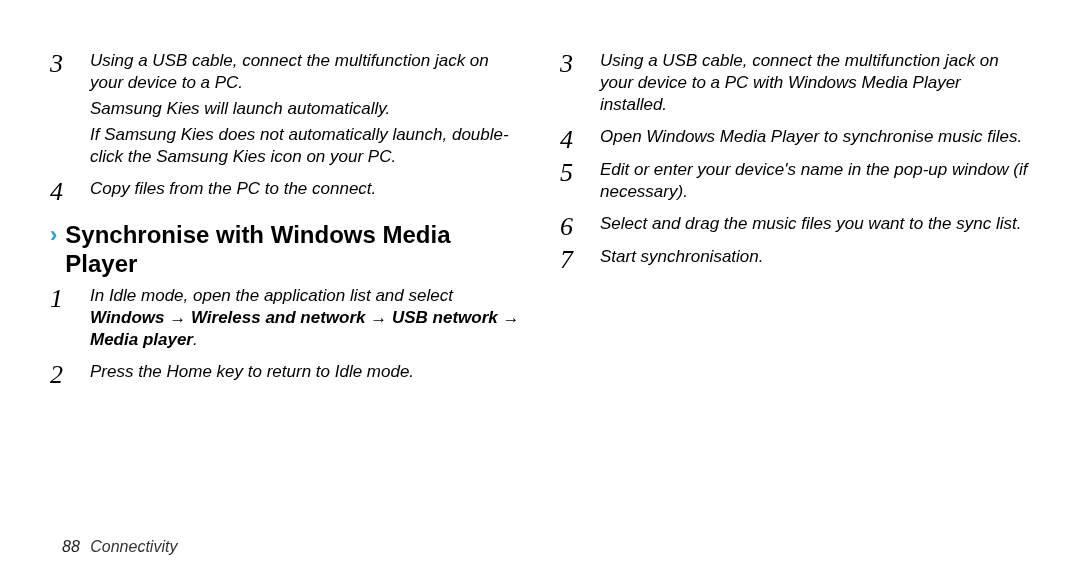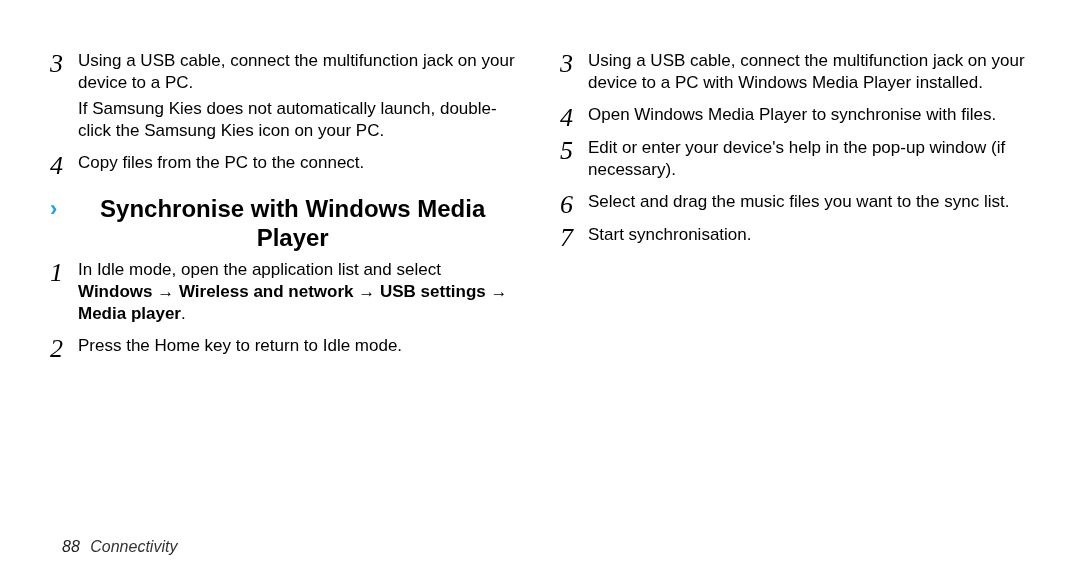--- a/index.html
+++ b/index.html
@@ -40,40 +40,40 @@
     line-height: 1;
     width: 28px;
     flex-shrink: 0;
     text-align: left;
     padding-top: 1px;
   }
   .step-body {
     flex: 1;
   }
   .step-body p {
-    margin: 0 0 4px 0;
+    margin: 0 0 4px 12px;
+    font-style: italic;
   }
   .section-heading {
     display: flex;
     align-items: flex-start;
     font-weight: bold;
     font-size: 24px;
     line-height: 1.2;
     margin: 16px 0 6px 0;
   }
   .chevron {
     color: #1ea0e6;
     font-size: 22px;
     margin-right: 8px;
     line-height: 1.3;
     flex-shrink: 0;
   }
   .heading-text {
     flex: 1;
-    text-align: center;
   }
   .intro {
     margin: 0 0 8px 0;
   }
   .bold {
     font-weight: bold;
   }
   .footer {
     position: absolute;
     left: 62px;
@@ -93,20 +93,21 @@
 
 <div class="page">
   <div class="columns">
 
     <div class="col">
 
       <div class="step">
         <div class="step-num">3</div>
         <div class="step-body">
           <p>Using a USB cable, connect the multifunction jack on your device to a PC.</p>
+          <p>Samsung Kies will launch automatically.</p>
           <p>If Samsung Kies does not automatically launch, double-click the Samsung Kies icon on your PC.</p>
         </div>
       </div>
 
       <div class="step">
         <div class="step-num">4</div>
         <div class="step-body">
           <p>Copy files from the PC to the connect.</p>
         </div>
       </div>
@@ -114,21 +115,21 @@
       <div class="section-heading">
         <span class="chevron">›</span>
         <span class="heading-text">Synchronise with Windows Media Player</span>
       </div>
 
 
       <div class="step">
         <div class="step-num">1</div>
         <div class="step-body">
           <p>
-            <span>In Idle mode, open the application list and select </span><span class="bold">Windows</span><span> → </span><span class="bold">Wireless and network</span><span> → </span><span class="bold">USB settings</span><span> → </span><span class="bold">Media player</span><span>.</span>
+            <span>In Idle mode, open the application list and select </span><span class="bold">Windows</span><span> → </span><span class="bold">Wireless and network</span><span> → </span><span class="bold">USB network</span><span> → </span><span class="bold">Media player</span><span>.</span>
           </p>
         </div>
       </div>
 
       <div class="step">
         <div class="step-num">2</div>
         <div class="step-body">
           <p>Press the Home key to return to Idle mode.</p>
         </div>
       </div>
@@ -140,28 +141,28 @@
       <div class="step">
         <div class="step-num">3</div>
         <div class="step-body">
           <p>Using a USB cable, connect the multifunction jack on your device to a PC with Windows Media Player installed.</p>
         </div>
       </div>
 
       <div class="step">
         <div class="step-num">4</div>
         <div class="step-body">
-          <p>Open Windows Media Player to synchronise with files.</p>
+          <p>Open Windows Media Player to synchronise music files.</p>
         </div>
       </div>
 
       <div class="step">
         <div class="step-num">5</div>
         <div class="step-body">
-          <p>Edit or enter your device's help in the pop-up window (if necessary).</p>
+          <p>Edit or enter your device's name in the pop-up window (if necessary).</p>
         </div>
       </div>
 
       <div class="step">
         <div class="step-num">6</div>
         <div class="step-body">
           <p>Select and drag the music files you want to the sync list.</p>
         </div>
       </div>
 

